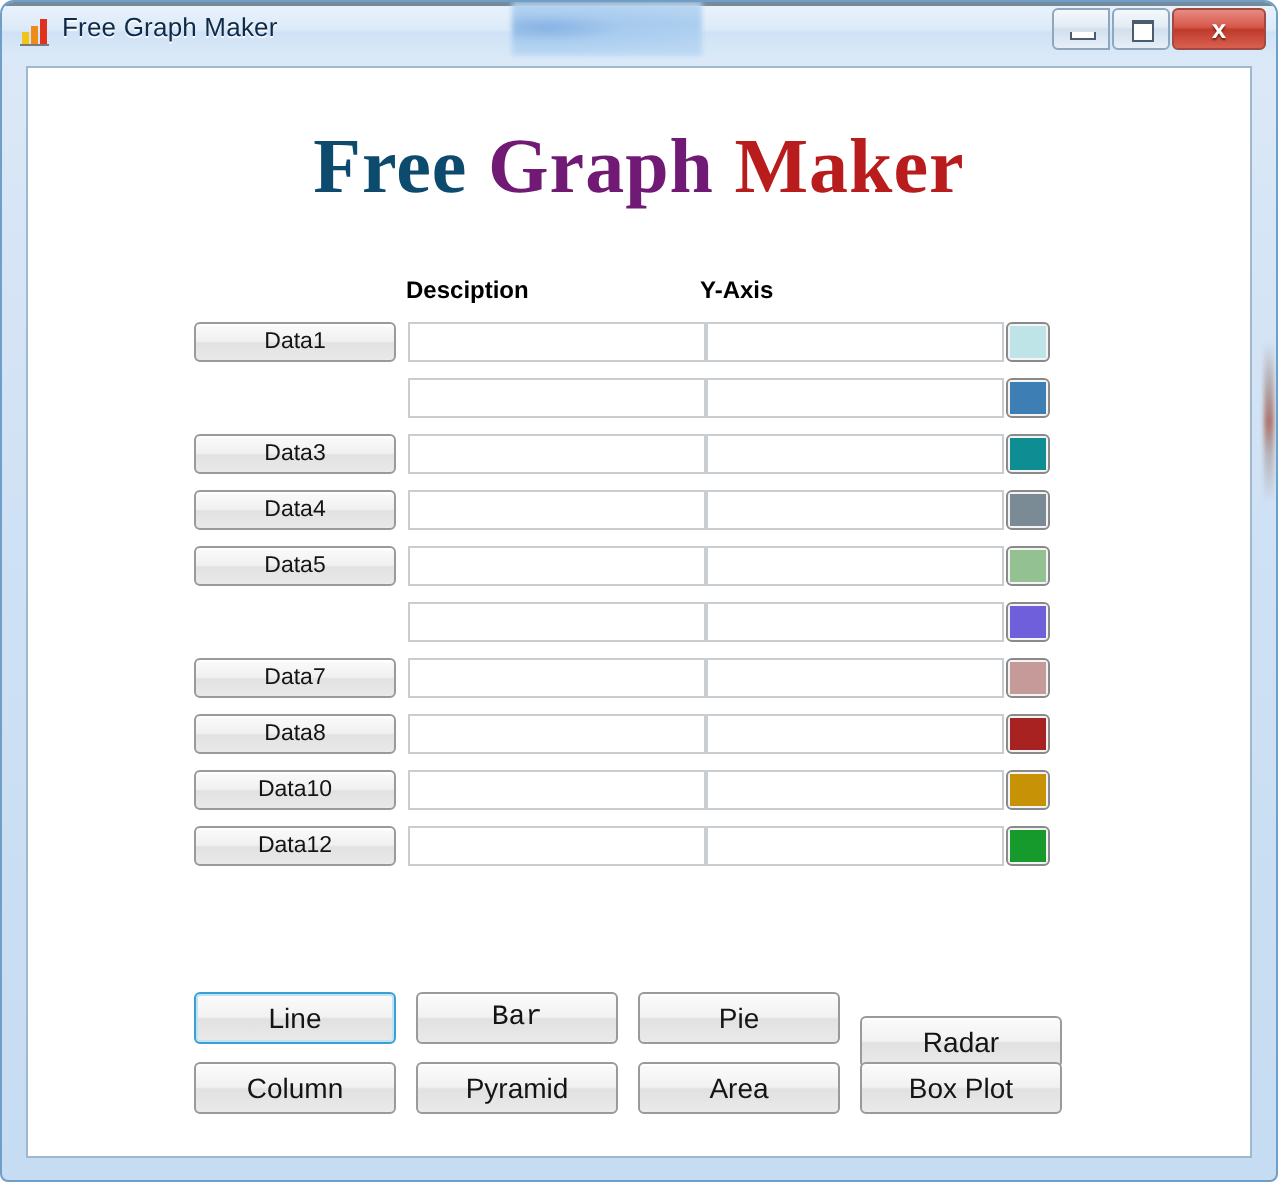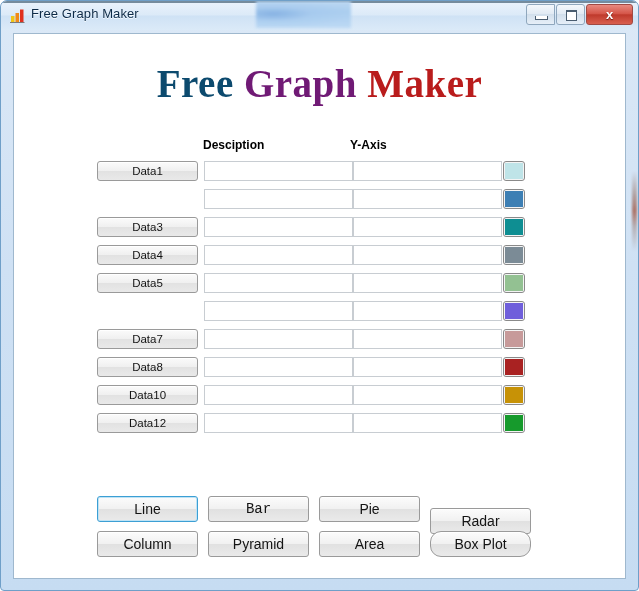--- a/index.html
+++ b/index.html
@@ -274,17 +274,17 @@
       </div>
 
     <div class="chartbtns" id="chartbtns-container">
         <button class="cbtn selected" style="left: 83px; top: 0px;">Line</button>
         <button class="cbtn" style="left: 194px; top: 0px; font-family: Liberation Mono, monospace;">Bar</button>
         <button class="cbtn" style="left: 305px; top: 0px;">Pie</button>
         <button class="cbtn" style="left: 416px; top: 12px;">Radar</button>
         <button class="cbtn" style="left: 83px; top: 35px;">Column</button>
         <button class="cbtn" style="left: 194px; top: 35px;">Pyramid</button>
         <button class="cbtn" style="left: 305px; top: 35px;">Area</button>
-        <button class="cbtn" style="left: 416px; top: 35px; border-radius: 11px;">Box Plot</button>
+        <button class="cbtn" style="left: 416px; top: 35px;">Box Plot</button>
       </div>
 
   </div>
 </div>
 
 </body></html>

